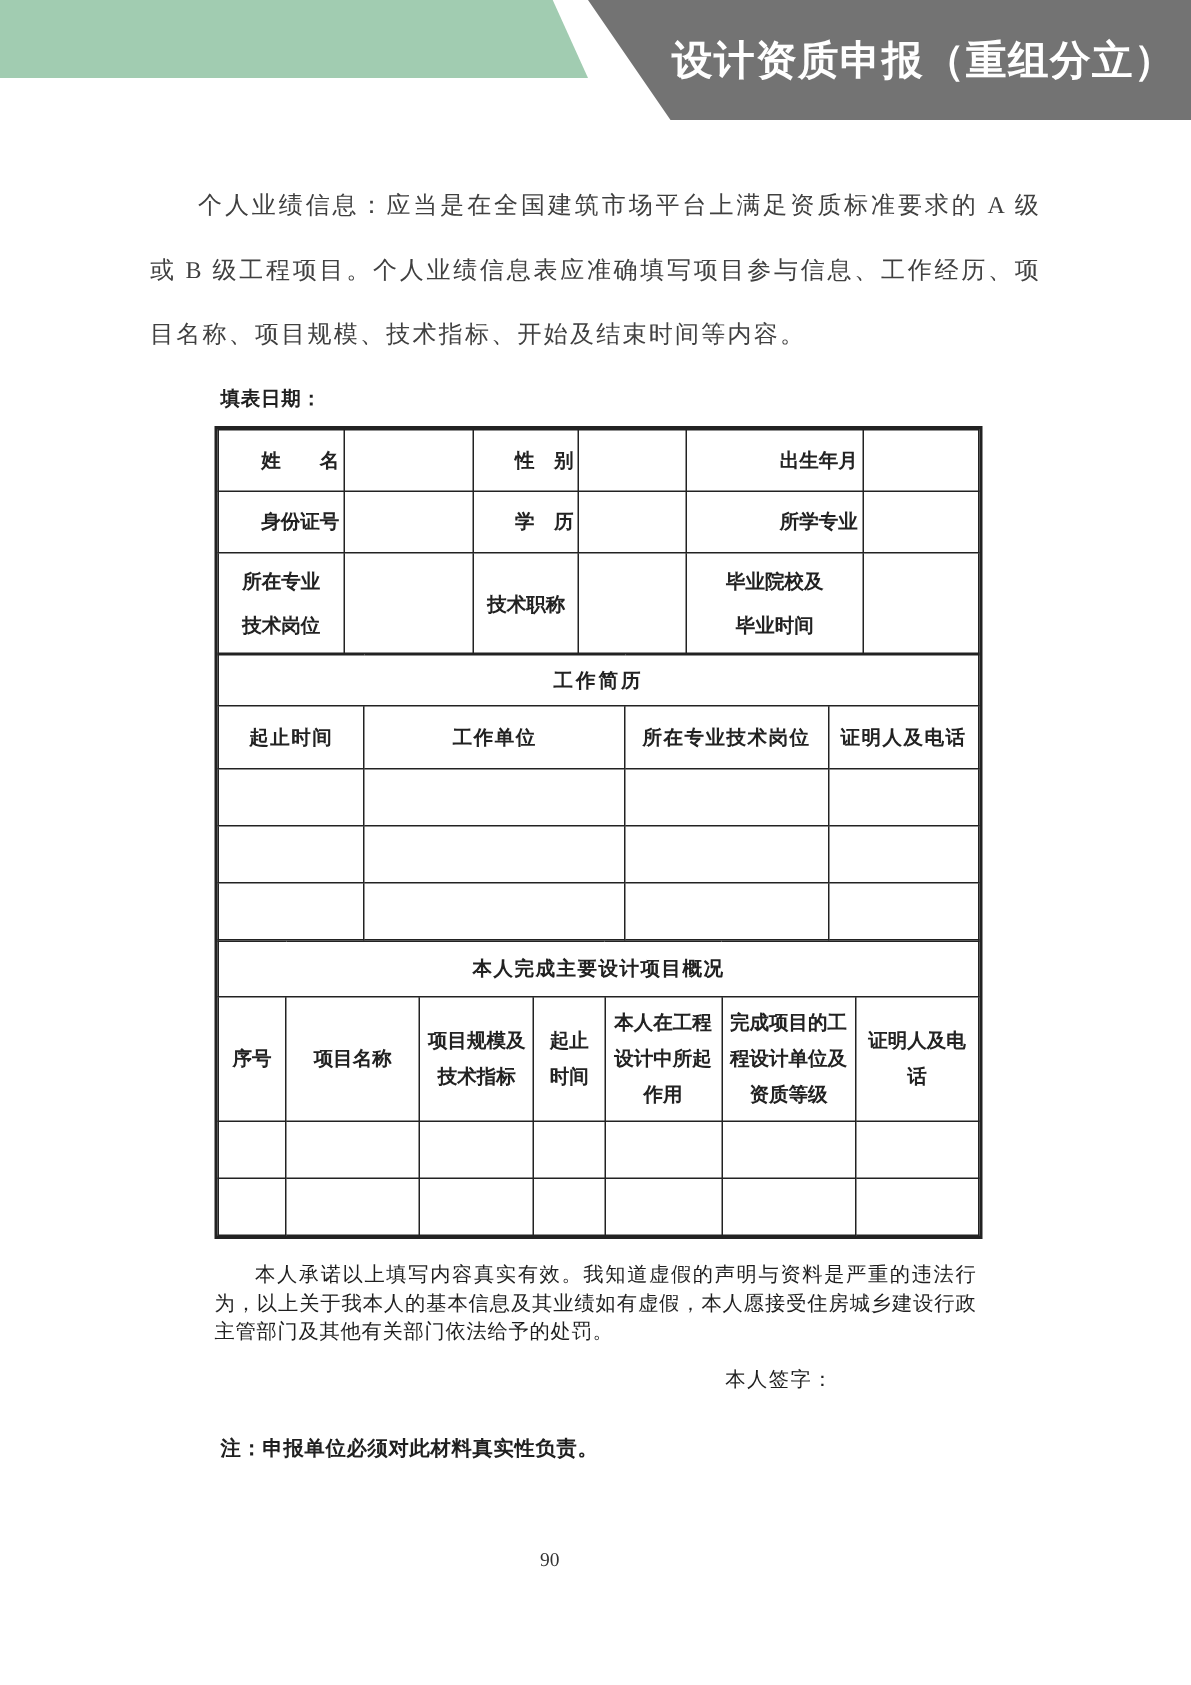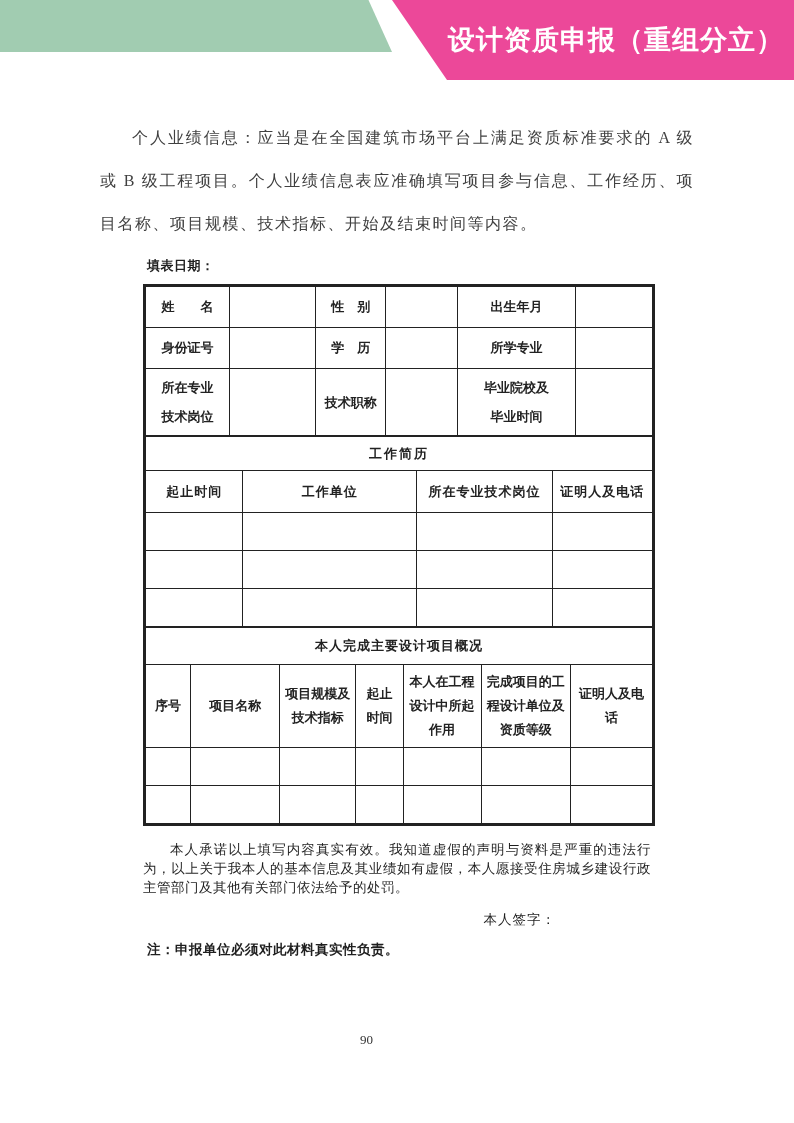--- a/index.html
+++ b/index.html
@@ -32,43 +32,43 @@
   .meta-line { margin:19px 0 0 47px; font-size:13px; font-weight:700; letter-spacing:0.5px; }
   .meta-line.second { margin-top:12px; }
   
   .tbl-wrap { margin:9px 0 0 43px; width:508px; border:2px solid #222; box-sizing:content-box; }
   .tbl-wrap table { width:100%; border-collapse:collapse; table-layout:fixed; }
   .tbl-wrap td {
     border:1px solid #222; font-size:13px; text-align:center; vertical-align:middle;
     padding:2px 3px; font-weight:700; color:#222; overflow:hidden;
   }
   .pre { white-space:pre-line; }
-  .r36 td { height:36px; }
+  .r36 td { height:36px;text-align:right; }
   .r62 td { height:62px; line-height:29px;border-radius:30px; }
   .sect-head td { height:29px; letter-spacing:2px; }
   .sub-head td { height:37px; letter-spacing:1px; }
   .empty-r td { height:33px; }
   .proj-head td { height:32px; letter-spacing:1px; }
   .proj-cols td { height:78px; line-height:24px; }
   
   .declaration {
     margin:14px 0 0 43px; width:508px; font-size:13.5px; line-height:19px;
     text-align:justify; text-indent:2em; letter-spacing:0.5px;
   }
   .sign-line { margin:14px 0 0 0; text-align:right; padding-right:138px; font-size:13.5px; letter-spacing:1px; }
-  .note-line { margin:12px 0 0 47px; font-size:13.5px; font-weight:700; letter-spacing:0.5px; }
+  .note-line { margin:28px 0 0 47px; font-size:13.5px; font-weight:700; letter-spacing:0.5px; }
   .page-number { position:absolute; top:1032px; left:0; width:733px; text-align:center; font-size:13px; color:#333; }
 </style>
 </head>
 <body>
 
 <div class="page">
 
   <div class="banner-light" style="background: rgb(161, 204, 177);"></div>
-  <div class="banner-dark" style="background: #ec4899;">
+  <div class="banner-dark" style="background: #737373;">
     <span class="banner-title" style="color: rgb(255, 255, 255);">设计资质申报（重组分立）</span>
   </div>
 
   <div class="content">
 
     <p class="intro">个人业绩信息：应当是在全国建筑市场平台上满足资质标准要求的 A 级或 B 级工程项目。个人业绩信息表应准确填写项目参与信息、工作经历、项目名称、项目规模、技术指标、开始及结束时间等内容。</p>
 
 
     <div class="meta-line second">填表日期：</div>
 

